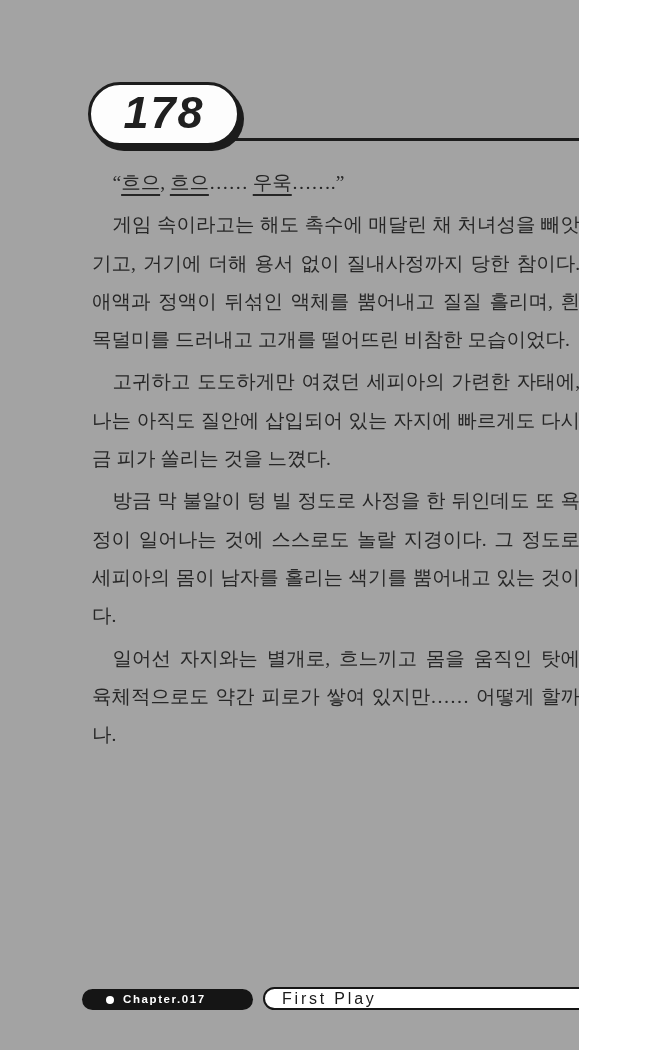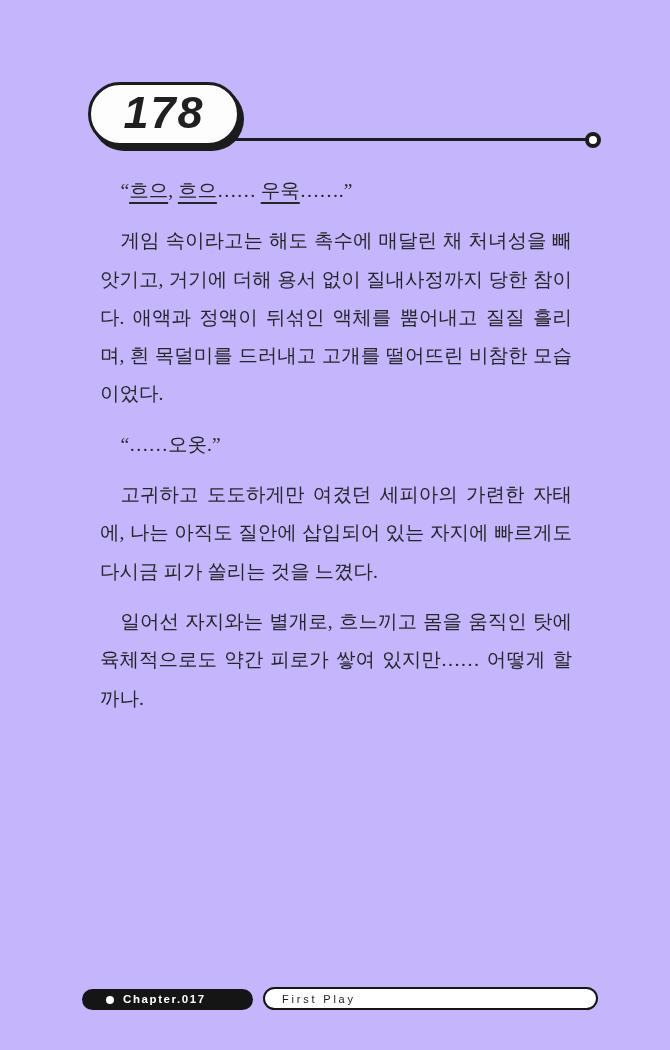--- a/index.html
+++ b/index.html
@@ -2,22 +2,22 @@
 <html><head>
 <meta charset="utf-8">
 <style>
   html,body { margin:0; padding:0; }
   body {
     width:670px; height:1050px;
     background:#ffffff;
     font-family:"Liberation Serif","DejaVu Serif",serif;
   }
   .page {
-    position:relative; width:670px; height:1050px;
-    background:#c4b5fd; overflow:hidden;
+    position:relative; width:579px; height:1050px;
+    background:#a3a3a3; overflow:hidden;
   }
 
   
   .badge {
     position:absolute; left:88px; top:82px;
     width:146px; height:58px;
     background:#fdfdfd;
     border:3px solid #1c1c1c;
     border-radius:32px;
     box-shadow:4px 5px 0 0 #1c1c1c;
@@ -42,21 +42,21 @@
   }
 
   
   .text {
     position:absolute; left:88px; top:160px; width:496px;
     font-size:19.5px; line-height:38.3px;
     color:#262626;
     text-align:justify;
     word-break:break-all;
   }
-  .para { margin:12px; text-indent:1.05em; }
+  .para { margin:4px; text-indent:1.05em; }
   .emph {
     text-decoration:underline;
     text-underline-offset:5px;
     text-decoration-thickness:1.5px;
   }
 
   
   .chapter-pill {
     position:absolute; left:82px; top:989px;
     width:171px; height:21px; box-sizing:border-box;
@@ -75,40 +75,40 @@
   }
   .play-pill {
     position:absolute; left:263px; top:987px;
     width:335px; height:23px; box-sizing:border-box;
     background:#ffffff;
     border:2px solid #151515; border-radius:12px;
     display:flex; align-items:center; padding-left:17px;
   }
   .play-label {
     font-family:"Liberation Sans","DejaVu Sans",sans-serif;
-    font-size:11px; letter-spacing:2.8px; color:#1a1a1a;
+    font-size:16px; letter-spacing:2.8px; color:#1a1a1a;
     white-space:nowrap;
   }
 </style>
 </head>
 <body>
 
 <div class="page">
 
   <div class="badge">
     <span class="num">178</span>
   </div>
   <div class="rule"></div>
   <div class="ring"></div>
 
   <main class="text">
       <p class="para"><span>“</span><span class="emph">흐으</span><span>, </span><span class="emph">흐으</span><span>…… </span><span class="emph">우욱</span><span>…….”</span></p>
       <p class="para"><span>게임 속이라고는 해도 촉수에 매달린 채 처녀성을 빼앗기고, 거기에 더해 용서 없이 질내사정까지 당한 참이다. 애액과 정액이 뒤섞인 액체를 뿜어내고 질질 흘리며, 흰 목덜미를 드러내고 고개를 떨어뜨린 비참한 모습이었다.</span></p>
-      <p class="para"><span>“……오옷.”</span></p>
       <p class="para"><span>고귀하고 도도하게만 여겼던 세피아의 가련한 자태에, 나는 아직도 질안에 삽입되어 있는 자지에 빠르게도 다시금 피가 쏠리는 것을 느꼈다.</span></p>
+      <p class="para"><span>방금 막 불알이 텅 빌 정도로 사정을 한 뒤인데도 또 욕정이 일어나는 것에 스스로도 놀랄 지경이다. 그 정도로 세피아의 몸이 남자를 홀리는 색기를 뿜어내고 있는 것이다.</span></p>
       <p class="para"><span>일어선 자지와는 별개로, 흐느끼고 몸을 움직인 탓에 육체적으로도 약간 피로가 쌓여 있지만…… 어떻게 할까나.</span></p>
     </main>
 
   <div class="chapter-pill">
     <span class="chapter-dot"></span>
     <span class="chapter-label">Chapter.017</span>
   </div>
   <div class="play-pill">
     <span class="play-label">First Play</span>
   </div>

